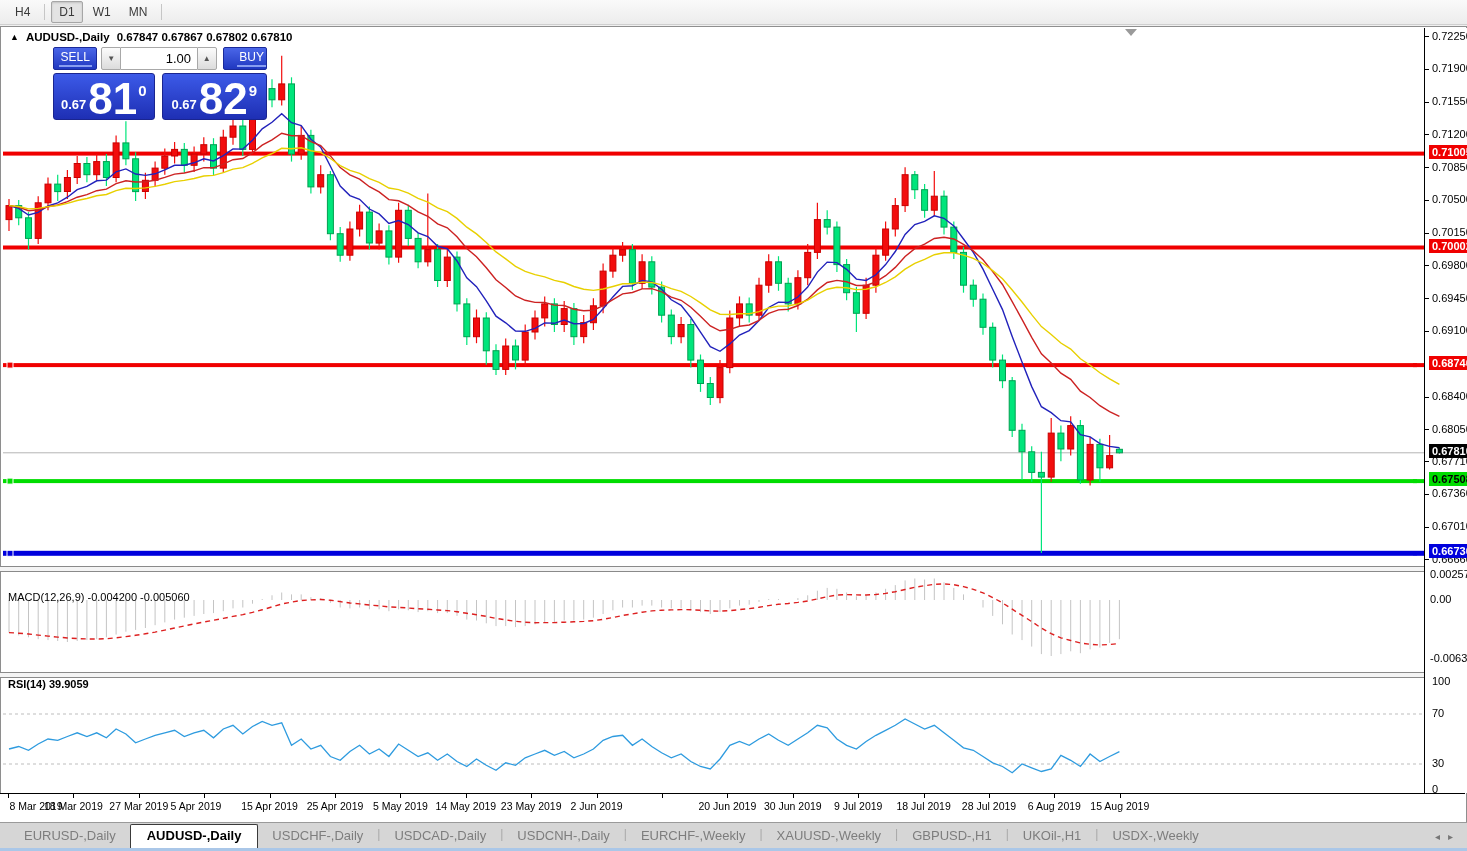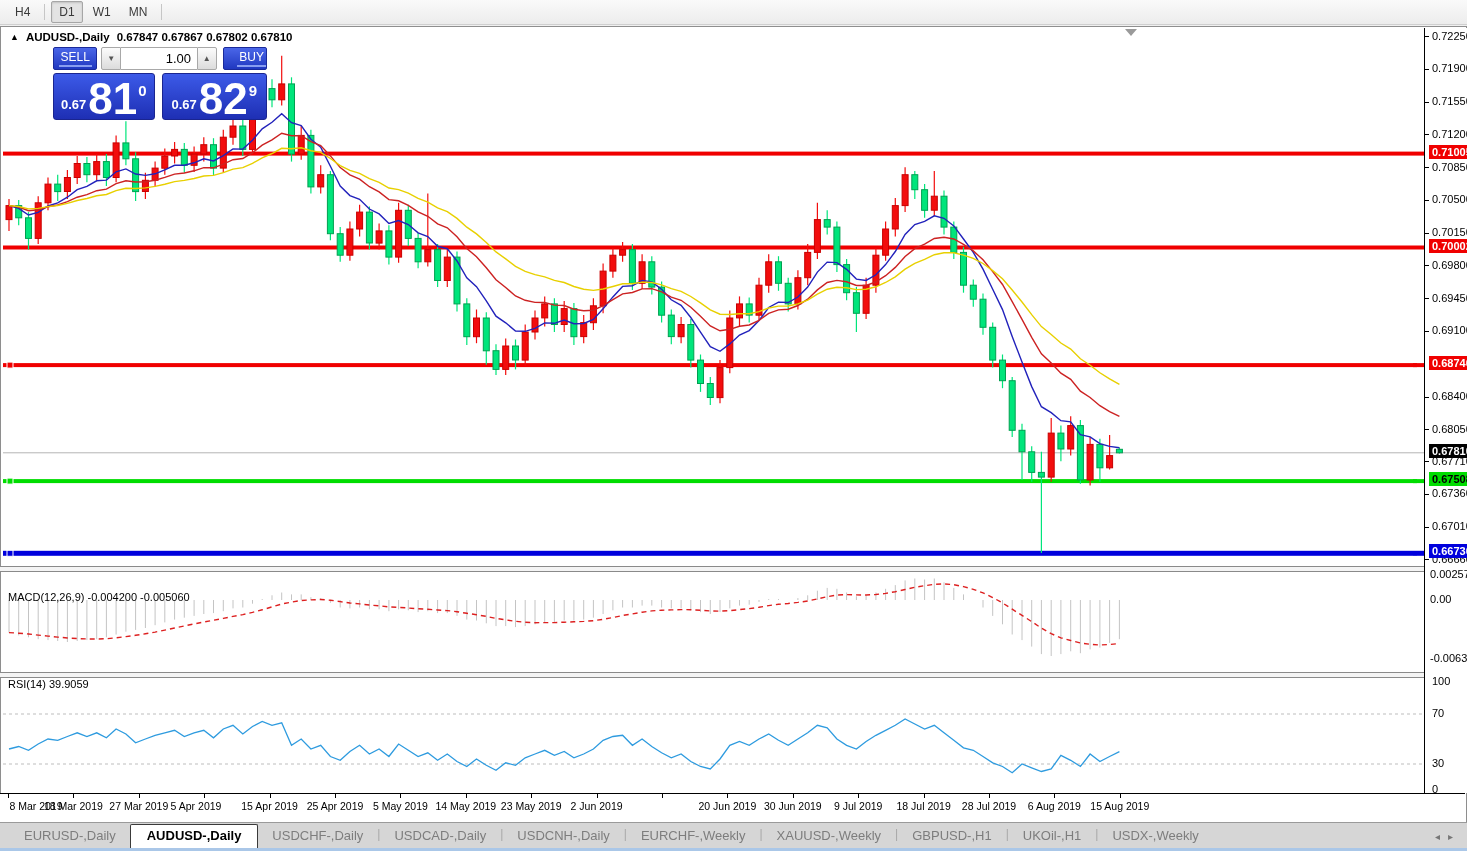--- a/index.html
+++ b/index.html
@@ -484,21 +484,21 @@
     </div>
     <div class="quote-box buy">
       <span class="q-small">0.67</span>
       <span class="q-big">82</span>
       <span class="q-sup">9</span>
     </div>
   </div>
 </div>
 
 <div class="ind-label" style="top:572px;margin-top:19px;">MACD(12,26,9) -0.004200 -0.005060</div>
-<div class="ind-label" style="top:678px;">RSI(14) 39.9059</div>
+<div class="ind-label" style="top:678px;font-weight:bold;">RSI(14) 39.9059</div>
 
 <div class="price-axis" id="price-axis">
     <div class="ax-label" style="top: 1.55243px;">0.72250</div>
     <div class="ax-tick" style="top: 8.05243px;"></div>
     <div class="ax-label" style="top: 34.324px;">0.71900</div>
     <div class="ax-tick" style="top: 40.824px;"></div>
     <div class="ax-label" style="top: 67.0955px;">0.71550</div>
     <div class="ax-tick" style="top: 73.5955px;"></div>
     <div class="ax-label" style="top: 99.867px;">0.71200</div>
     <div class="ax-tick" style="top: 106.367px;"></div>

